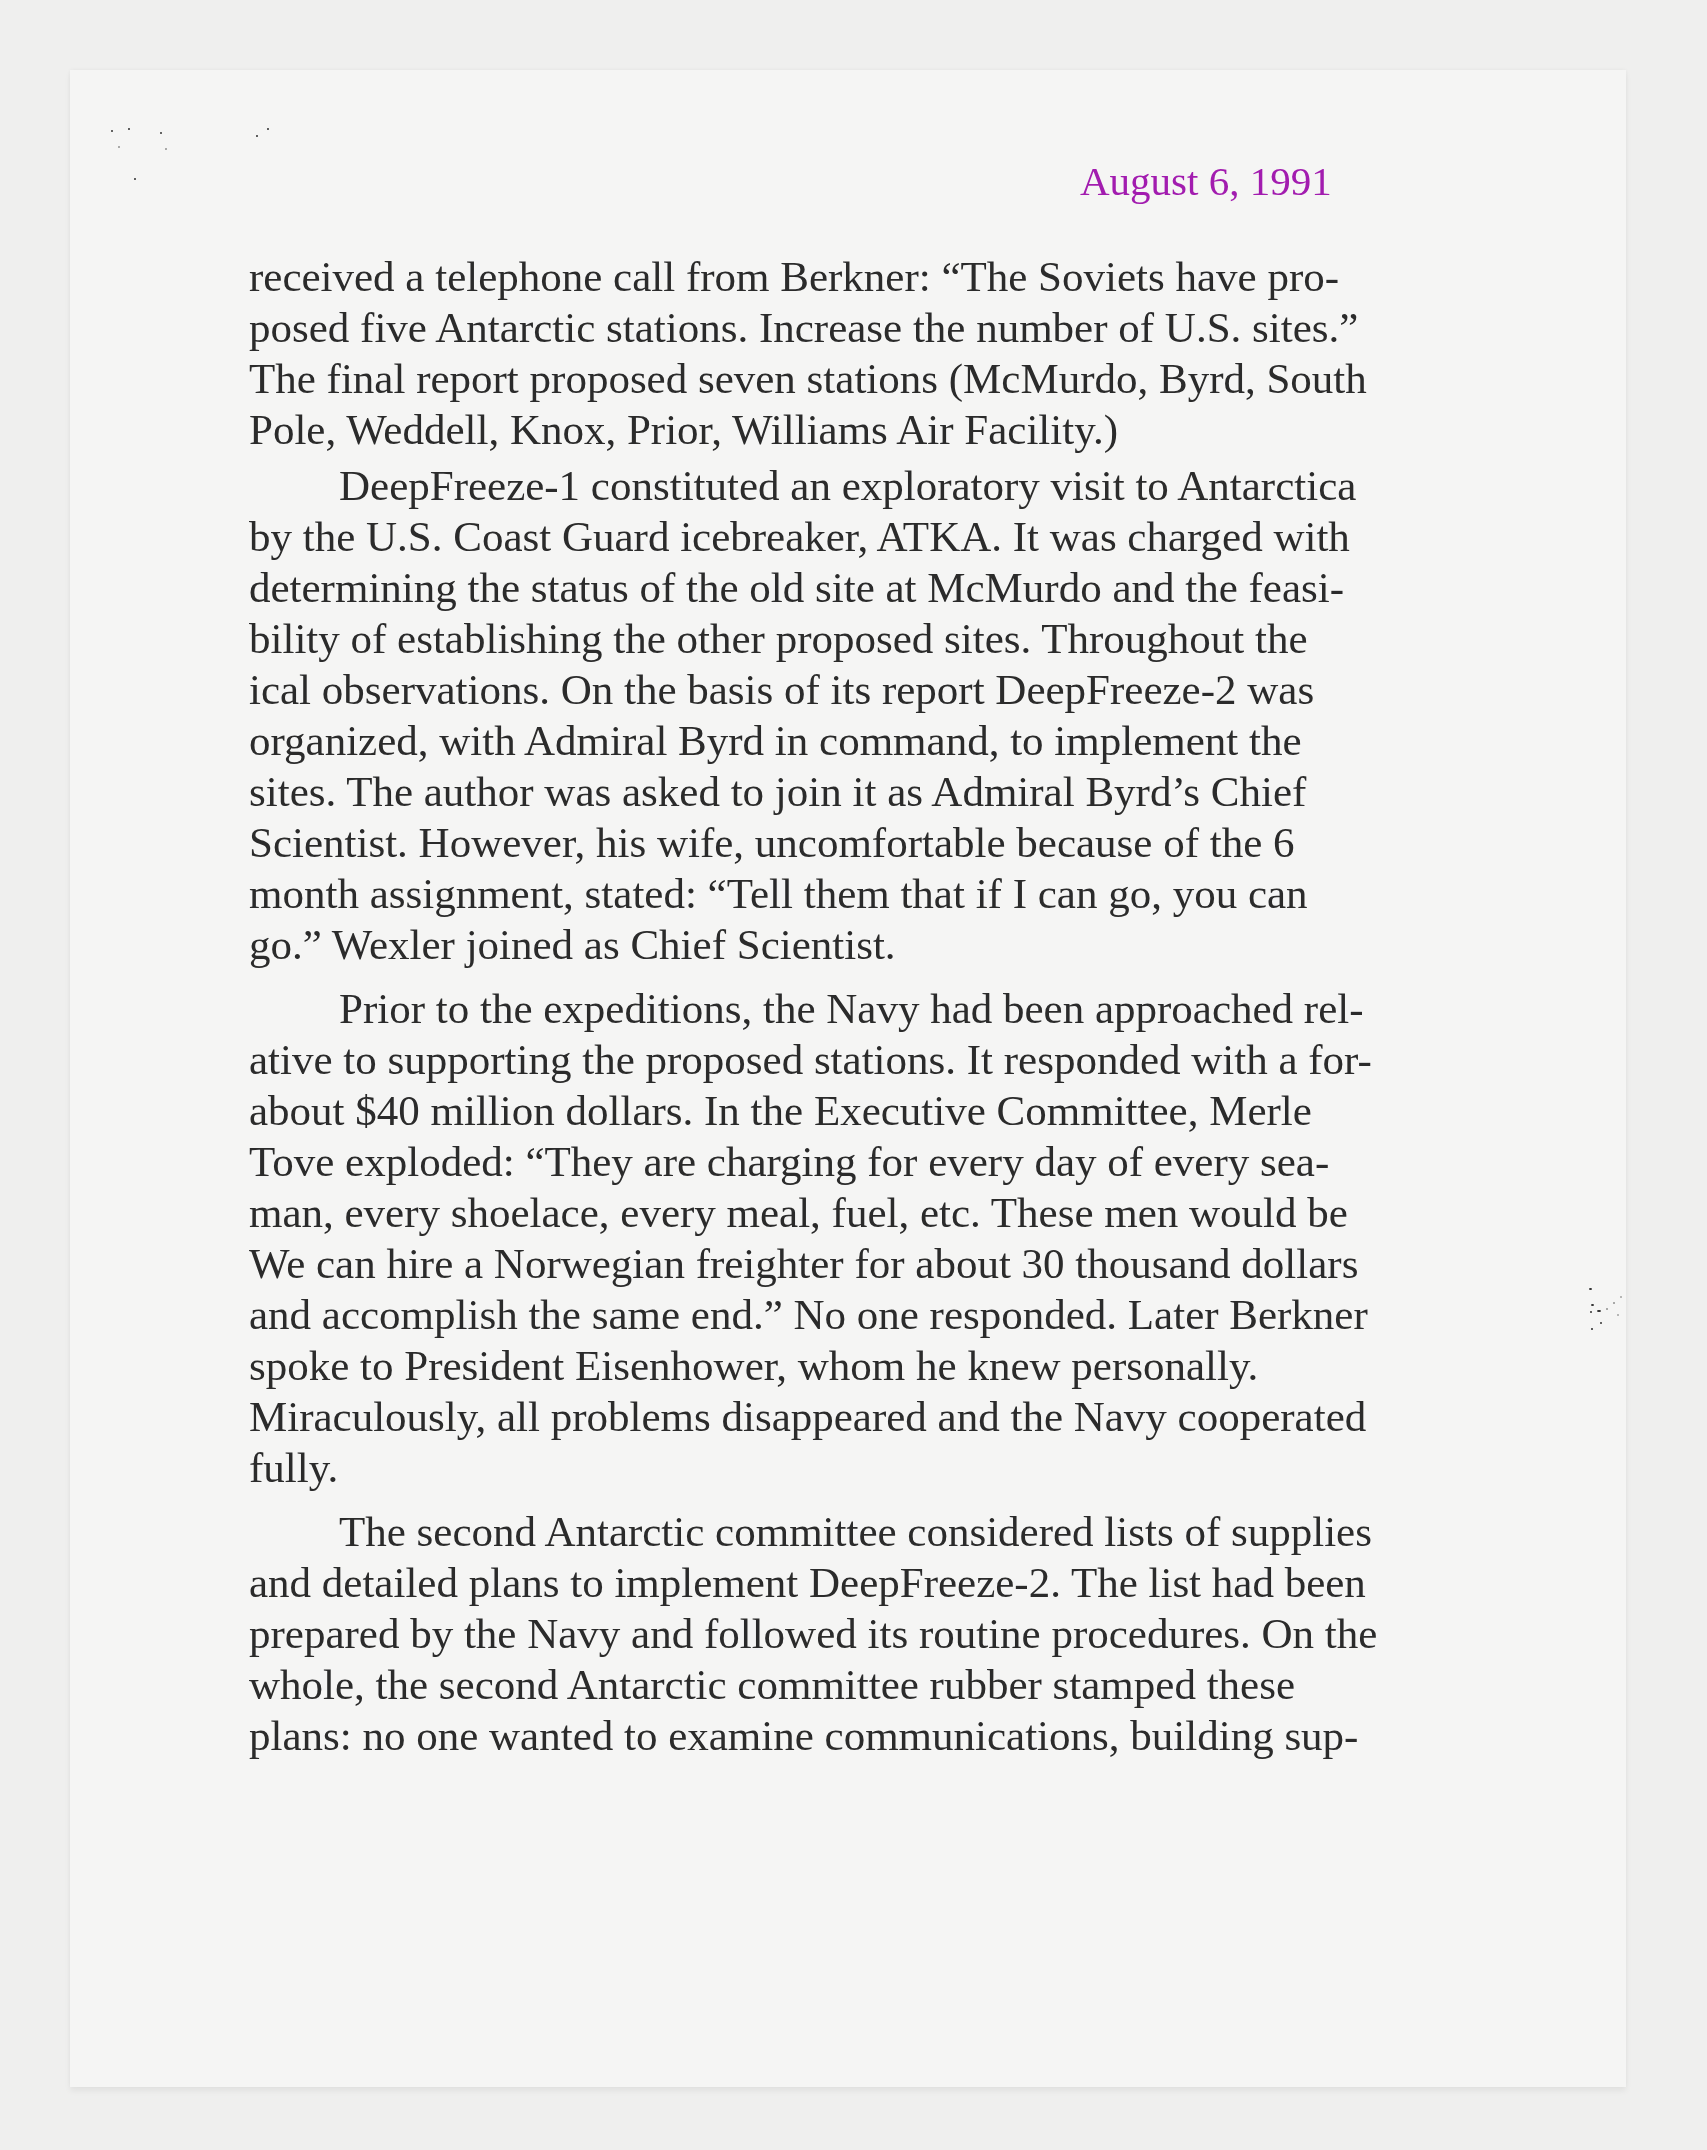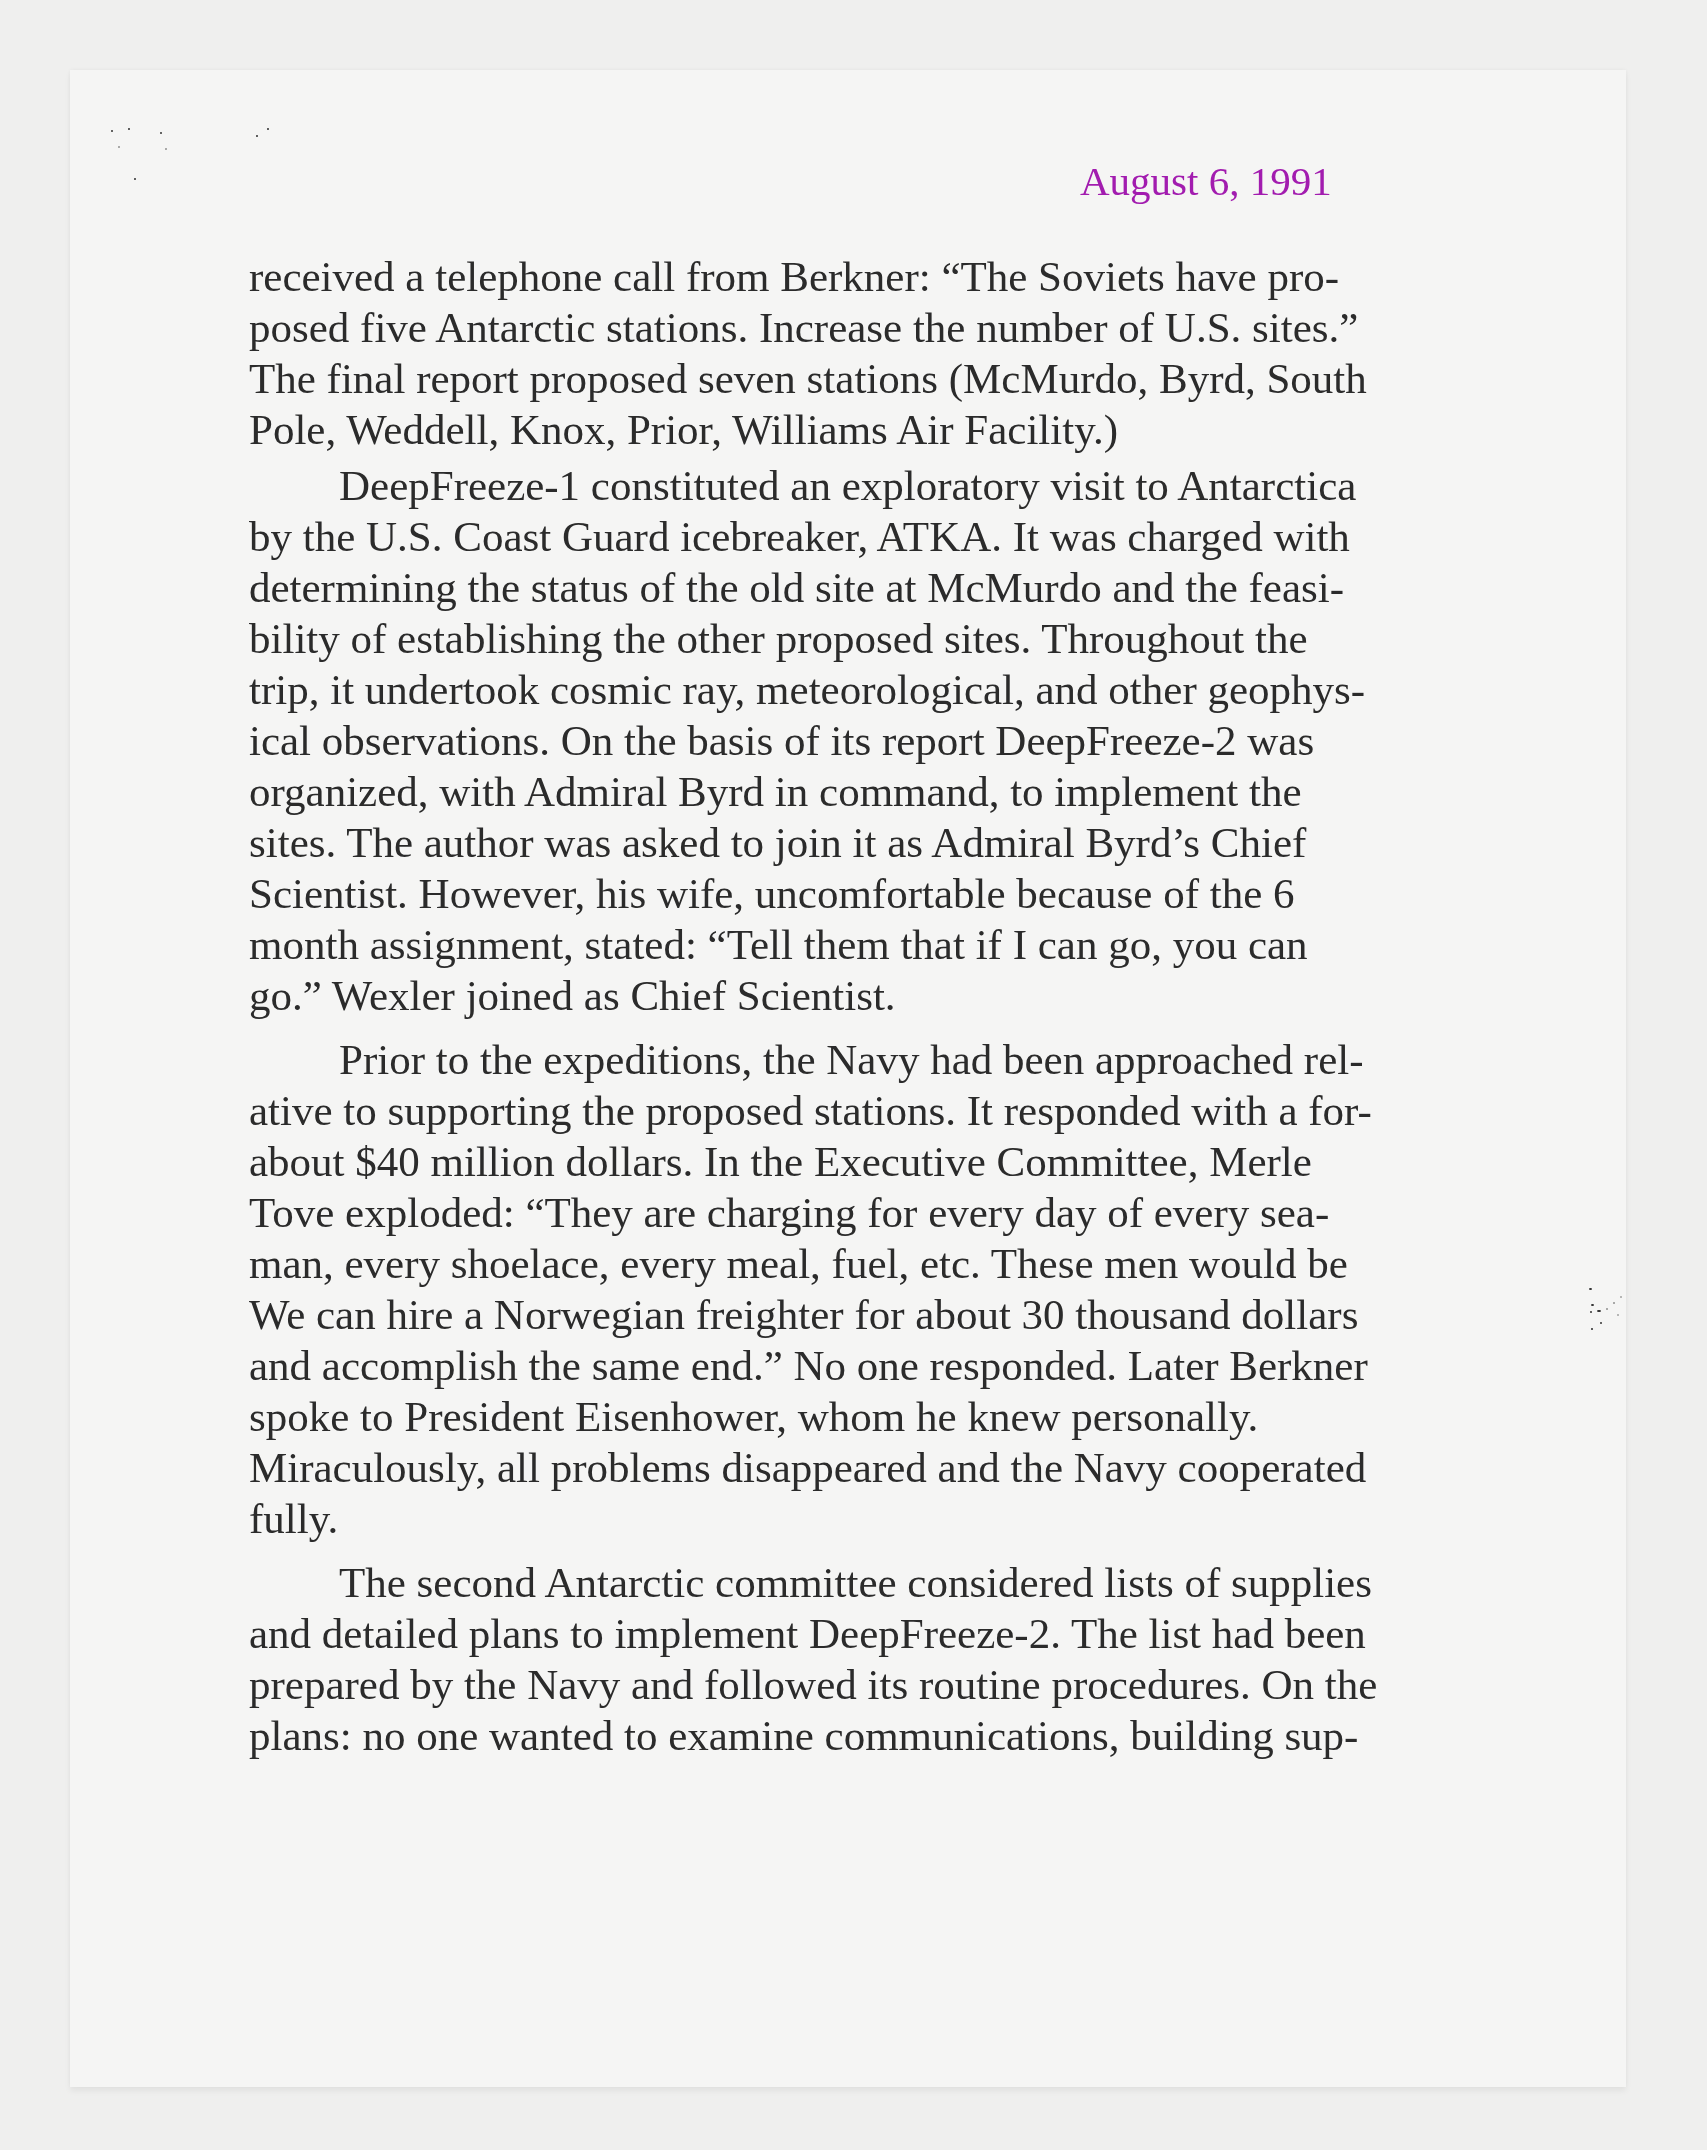--- a/index.html
+++ b/index.html
@@ -96,21 +96,20 @@
     <span class="line">received a telephone call from Berkner: “The Soviets have pro-</span>
     <span class="line">posed five Antarctic stations. Increase the number of U.S. sites.”</span>
     <span class="line">The final report proposed seven stations (McMurdo, Byrd, South</span>
     <span class="line">Pole, Weddell, Knox, Prior, Williams Air Facility.)</span>
   </p>
   <p class="para">
     <span class="line indent">DeepFreeze-1 constituted an exploratory visit to Antarctica</span>
     <span class="line">by the U.S. Coast Guard icebreaker, ATKA. It was charged with</span>
     <span class="line">determining the status of the old site at McMurdo and the feasi-</span>
     <span class="line">bility of establishing the other proposed sites. Throughout the</span>
-    <span class="line">trip, it undertook cosmic ray, meteorological, and other geophys-</span>
     <span class="line">ical observations. On the basis of its report DeepFreeze-2 was</span>
     <span class="line">organized, with Admiral Byrd in command, to implement the</span>
     <span class="line">sites. The author was asked to join it as Admiral Byrd’s Chief</span>
     <span class="line">Scientist. However, his wife, uncomfortable because of the 6</span>
     <span class="line">month assignment, stated: “Tell them that if I can go, you can</span>
     <span class="line">go.” Wexler joined as Chief Scientist.</span>
   </p>
   <p class="para gap">
     <span class="line indent">Prior to the expeditions, the Navy had been approached rel-</span>
     <span class="line">ative to supporting the proposed stations. It responded with a for-</span>
@@ -120,16 +119,17 @@
     <span class="line">We can hire a Norwegian freighter for about 30 thousand dollars</span>
     <span class="line">and accomplish the same end.” No one responded. Later Berkner</span>
     <span class="line">spoke to President Eisenhower, whom he knew personally.</span>
     <span class="line">Miraculously, all problems disappeared and the Navy cooperated</span>
     <span class="line">fully.</span>
   </p>
   <p class="para gap">
     <span class="line indent">The second Antarctic committee considered lists of supplies</span>
     <span class="line">and detailed plans to implement DeepFreeze-2. The list had been</span>
     <span class="line">prepared by the Navy and followed its routine procedures. On the</span>
+    <span class="line">whole, the second Antarctic committee rubber stamped these</span>
     <span class="line">plans: no one wanted to examine communications, building sup-</span>
   </p>
 </div>
 
 
 </body></html>

